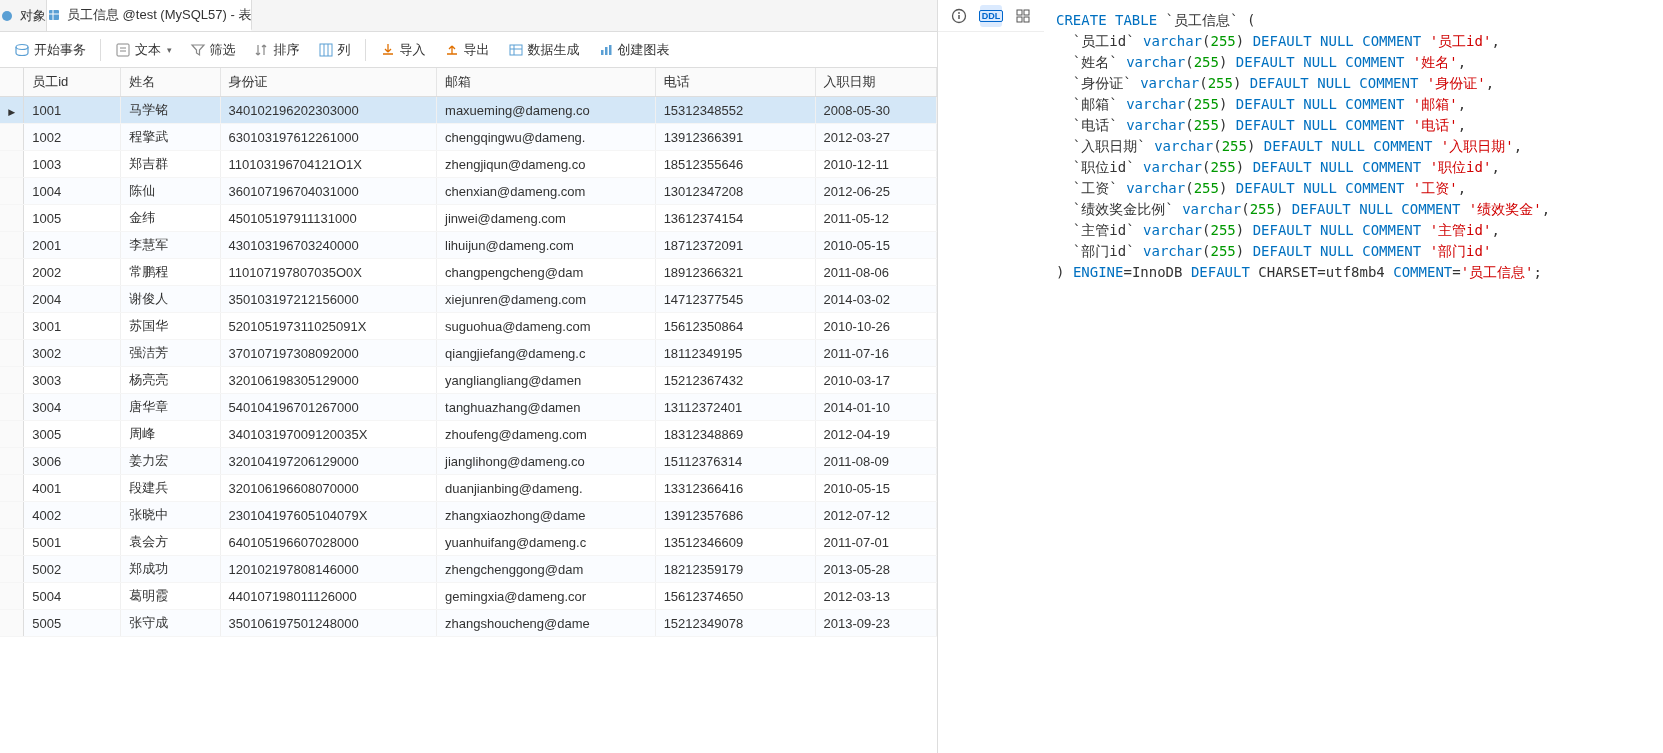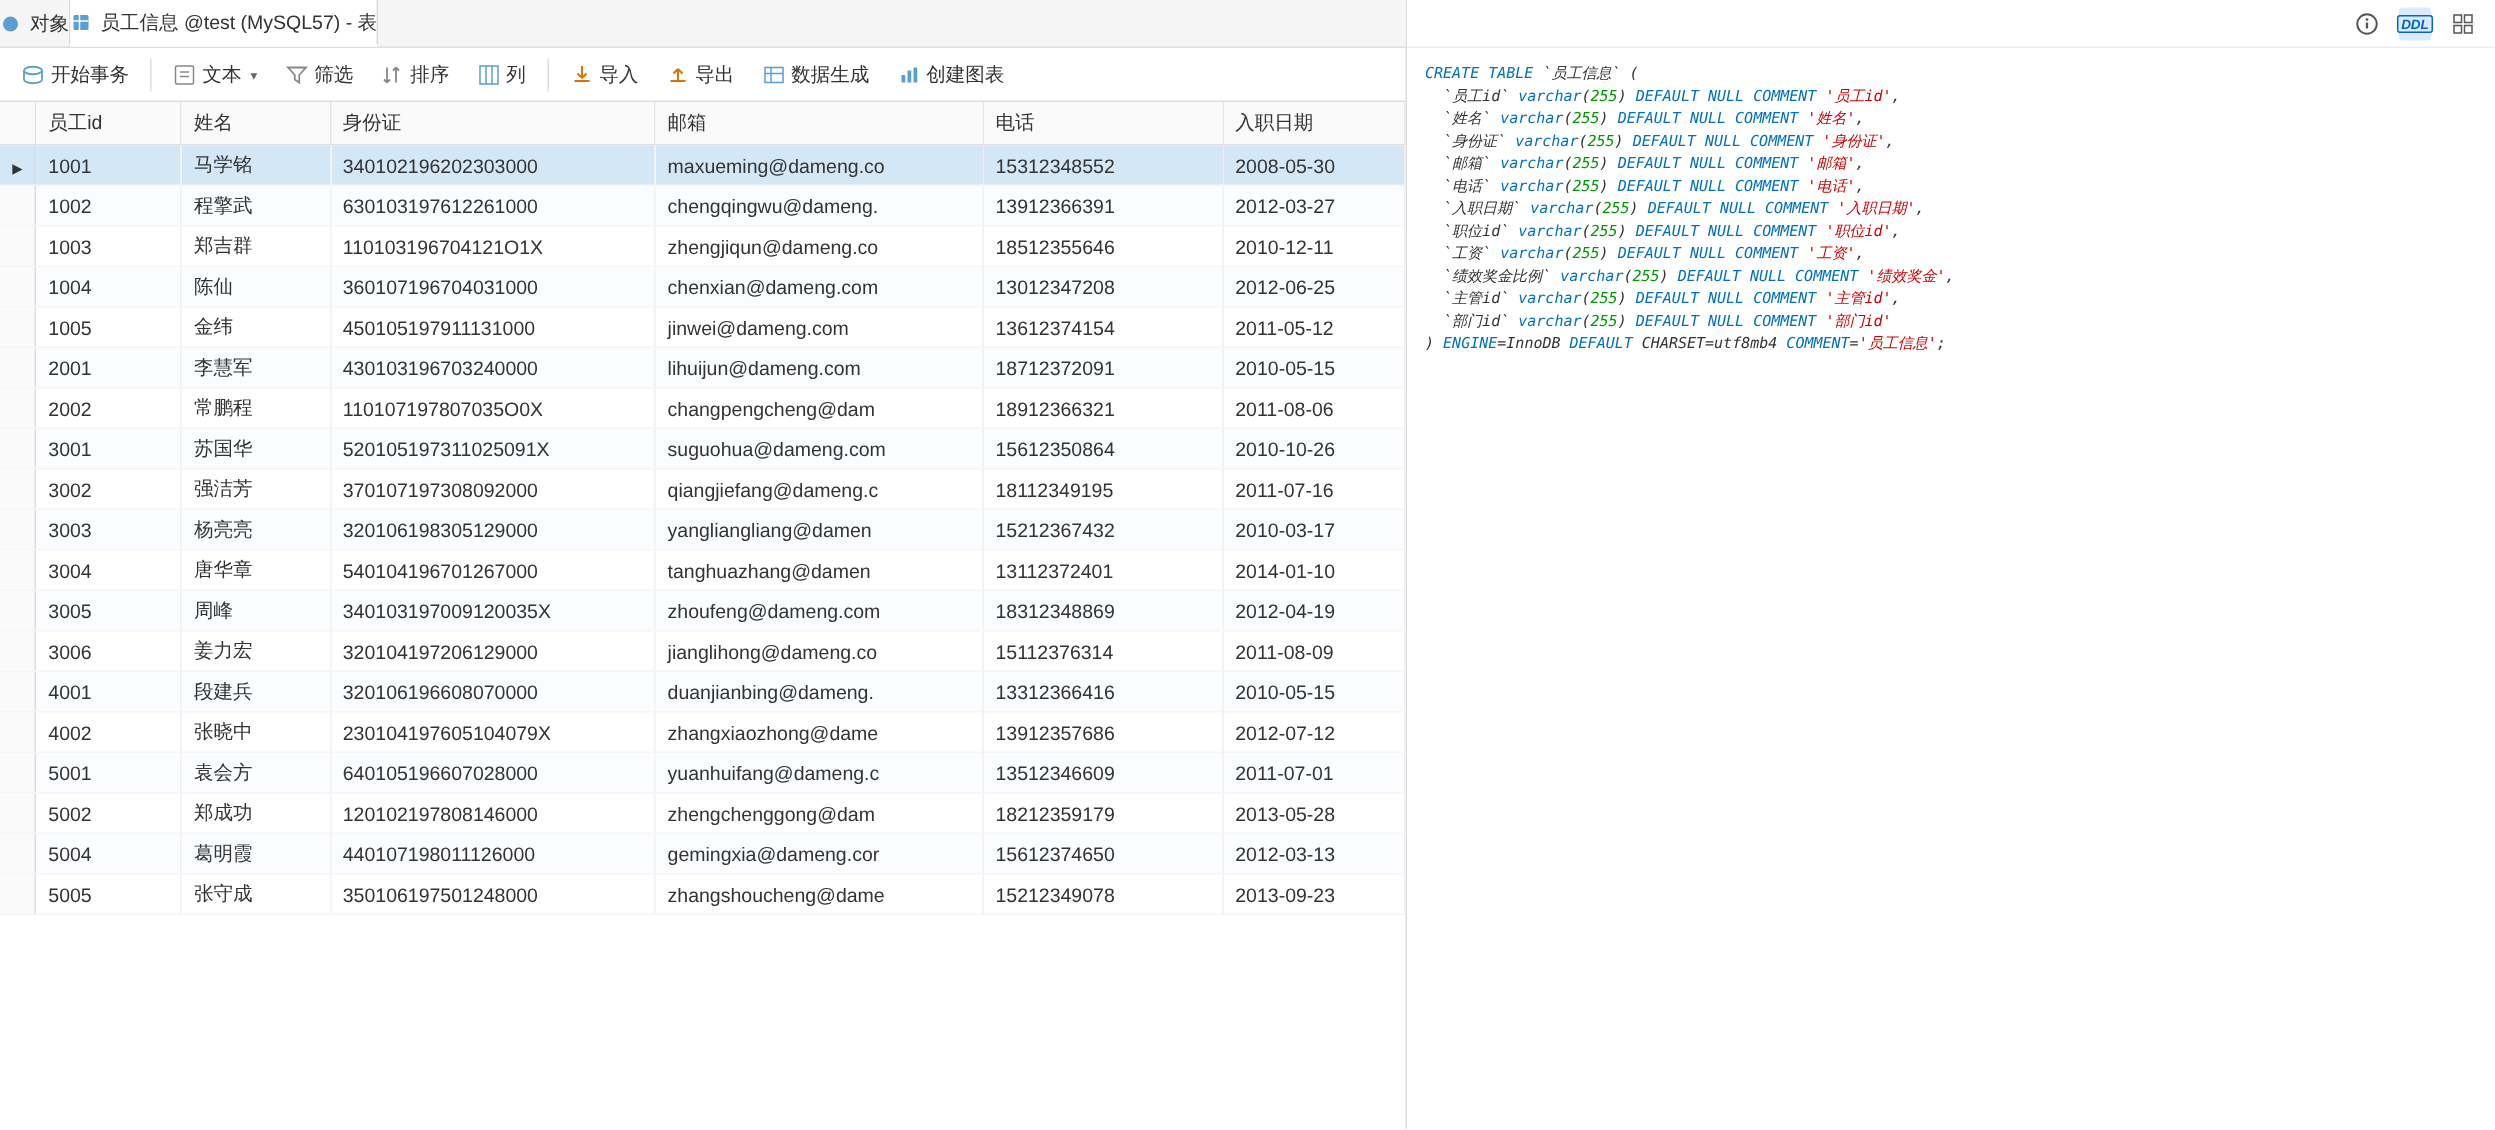--- a/index.html
+++ b/index.html
@@ -1,19 +1,19 @@
 <!DOCTYPE html>
 <html><head>
 <meta charset="utf-8">
 <style>
   * { box-sizing: border-box; margin: 0; padding: 0; }
   body { font-family: "Microsoft YaHei", Arial, sans-serif; font-size: 13px; color: #333; background: #fff; overflow: hidden; }
   .container { display: flex; width: 1663px; height: 753px; }
   .left-panel { width: 938px; display: flex; flex-direction: column; border-right: 1px solid #ddd; }
-  .right-panel { flex: 1; display: flex; flex-direction: column; font-style: italic; }
+  .right-panel { flex: 1; display: flex; flex-direction: row; }
   .tab-bar { display: flex; height: 32px; background: #f5f5f5; border-bottom: 1px solid #ddd; }
   .tab { display: flex; align-items: center; padding: 0 0; height: 100%; border-right: 1px solid #ddd; cursor: pointer; gap: 6px; }
   .tab.active { background: #fff; border-bottom: 2px solid #fff; position: relative; }
   .tab-icon { width: 14px; height: 14px; display: inline-flex; align-items: center; justify-content: center; }
   .tab-icon.ball svg circle { fill: #5a9fd4; }
   .tab-icon.table-icon svg rect { fill: #5a9fd4; }
   .toolbar { display: flex; height: 36px; border-bottom: 1px solid #ddd; align-items: center; padding: 0 6px; gap: 2px; }
   .toolbar .sep { width: 1px; height: 22px; background: #ddd; margin: 0 4px; }
   .tb-btn { display: flex; align-items: center; padding: 4px 8px; cursor: pointer; border-radius: 3px; gap: 4px; }
   .tb-icon { width: 16px; height: 16px; display: inline-flex; align-items: center; justify-content: center; }
@@ -29,21 +29,21 @@
   tbody tr.selected .row-gutter::before { content: "▶"; color: #333; font-size: 9px; }
   .col-id { width: 96px; }
   .col-name { width: 98px; }
   .col-idcard { width: 214px; }
   .col-email { width: 216px; max-width: 216px; }
   .col-phone { width: 158px; }
   .col-date { width: 120px; }
   .right-toolbar { height: 32px; display: flex; justify-content: flex-end; align-items: center; padding: 0 10px; gap: 10px; border-bottom: 1px solid #eee; }
   .right-tb-btn { width: 22px; height: 22px; display: flex; align-items: center; justify-content: center; cursor: pointer; border-radius: 3px; }
   .right-tb-btn.active { background: #dbeafe; }
-  .ddl-area { flex: 1; padding: 10px 12px; font-family: Consolas, monospace; font-size: 10px; line-height: 1.5; white-space: pre; overflow: auto; }
+  .ddl-area { flex: 1; padding: 10px 12px; font-family: Consolas, monospace; font-size: 14px; line-height: 1.5; white-space: pre; overflow: auto; }
   .kw { color: #0070c0; }
   .type { color: #0070c0; }
   .num { color: #009900; }
   .str { color: #d00000; }
   .punct { color: #333; }
   .ident { color: #333; }
 </style>
 </head>
 <body>
 
@@ -224,20 +224,29 @@
               <td class="col-date">2010-05-15</td>
             </tr>
             <tr>
               <td class="row-gutter"></td>
               <td class="col-id">2002</td>
               <td class="col-name">常鹏程</td>
               <td class="col-idcard">110107197807035O0X</td>
               <td class="col-email">changpengcheng@dam</td>
               <td class="col-phone">18912366321</td>
               <td class="col-date">2011-08-06</td>
+            </tr>
+            <tr>
+              <td class="row-gutter"></td>
+              <td class="col-id">2004</td>
+              <td class="col-name">谢俊人</td>
+              <td class="col-idcard">350103197212156000</td>
+              <td class="col-email">xiejunren@dameng.com</td>
+              <td class="col-phone">14712377545</td>
+              <td class="col-date">2014-03-02</td>
             </tr>
             <tr>
               <td class="row-gutter"></td>
               <td class="col-id">3001</td>
               <td class="col-name">苏国华</td>
               <td class="col-idcard">520105197311025091X</td>
               <td class="col-email">suguohua@dameng.com</td>
               <td class="col-phone">15612350864</td>
               <td class="col-date">2010-10-26</td>
             </tr>

